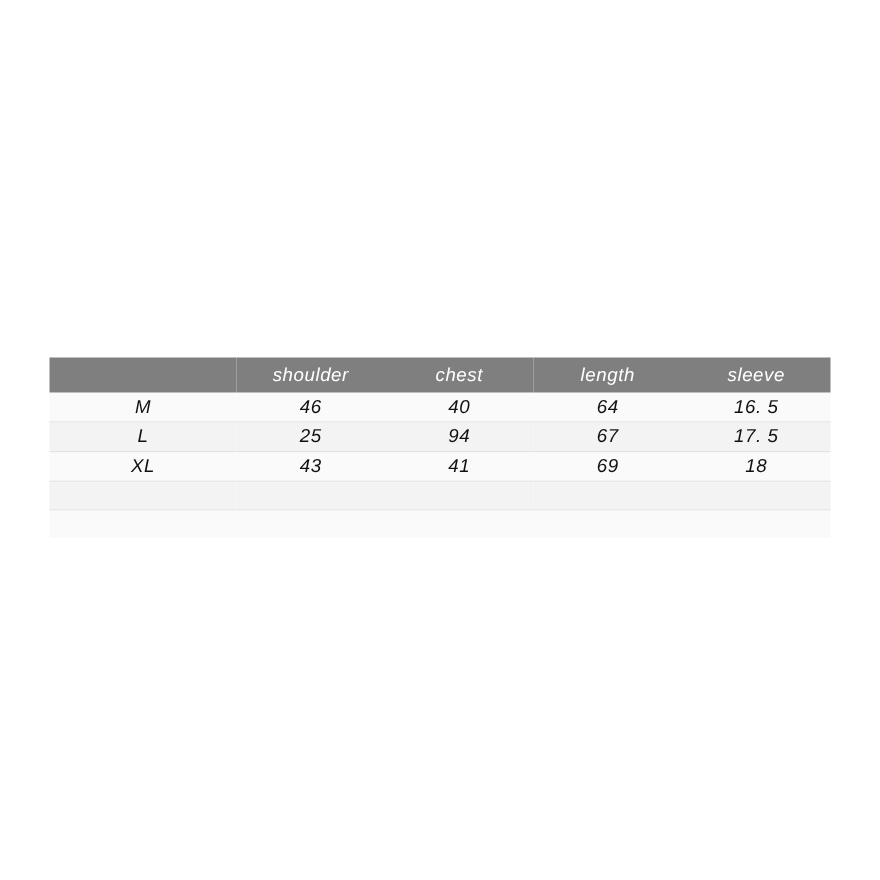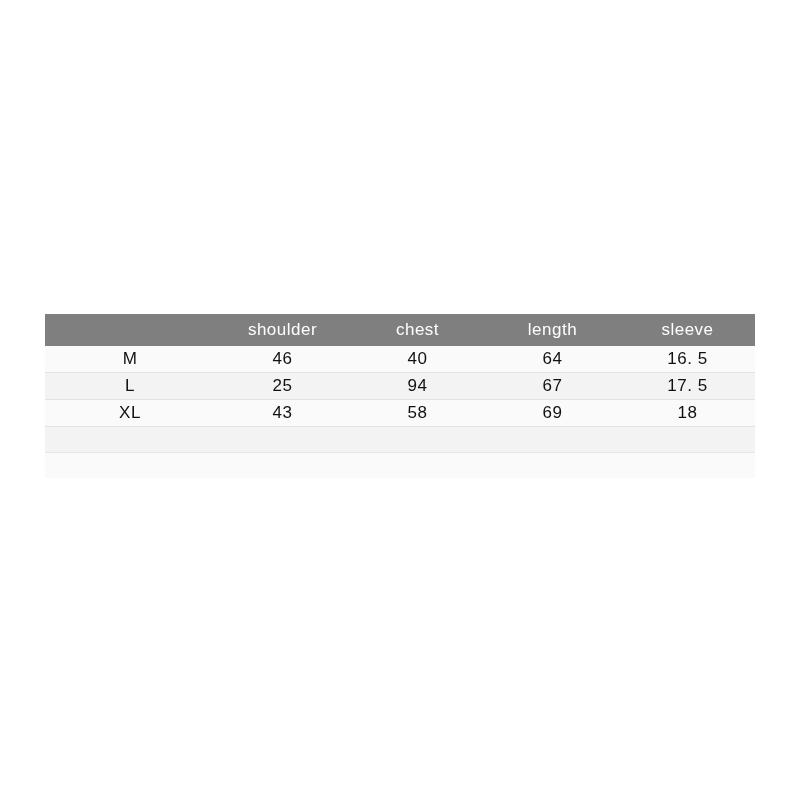--- a/index.html
+++ b/index.html
@@ -13,24 +13,25 @@
   #page {
     position: relative;
     width: 800px;
     height: 800px;
     background: #ffffff;
     overflow: hidden;
   }
   .size-table {
     position: absolute;
     left: 45px;
-    top: 314px;
+    top: 325px;
     width: 710px;
     border-collapse: collapse;
     table-layout: fixed;
+    font-style: italic;
   }
   .size-table col.c0 { width: 170px; }
   .size-table col.c1 { width: 135px; }
   .size-table col.c2 { width: 135px; }
   .size-table col.c3 { width: 135px; }
   .size-table col.c4 { width: 135px; }
 
   .size-table thead th {
     background: #7f7f7f;
     color: #ffffff;
@@ -105,21 +106,21 @@
       <tr>
         <td class="sizecell">L</td>
         <td>25</td>
         <td>94</td>
         <td>67</td>
         <td>17. 5</td>
       </tr>
       <tr>
         <td class="sizecell">XL</td>
         <td>43</td>
-        <td>58</td>
+        <td>41</td>
         <td>69</td>
         <td>18</td>
       </tr>
       <tr class="filler">
         <td></td>
         <td></td>
         <td></td>
         <td></td>
         <td></td>
       </tr>

